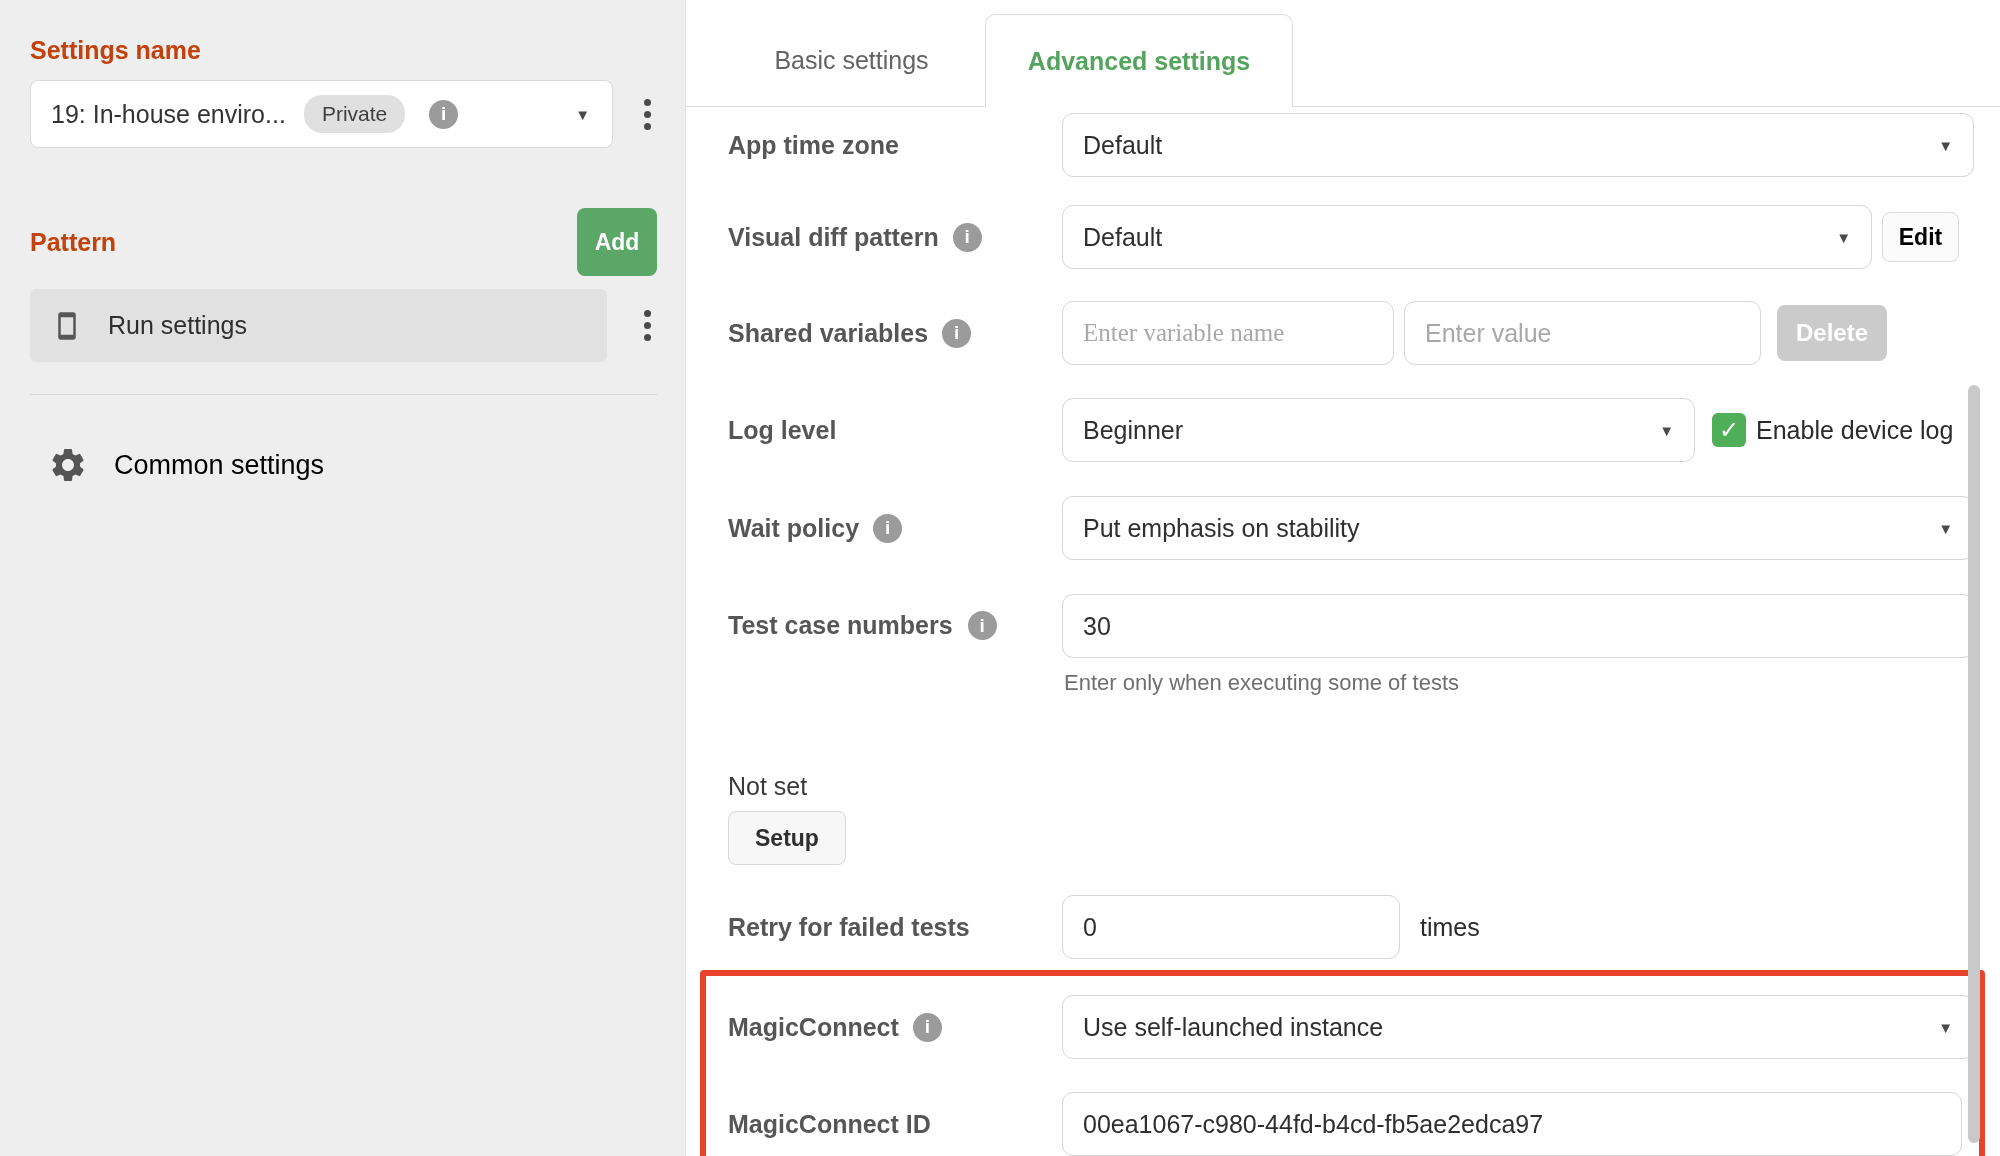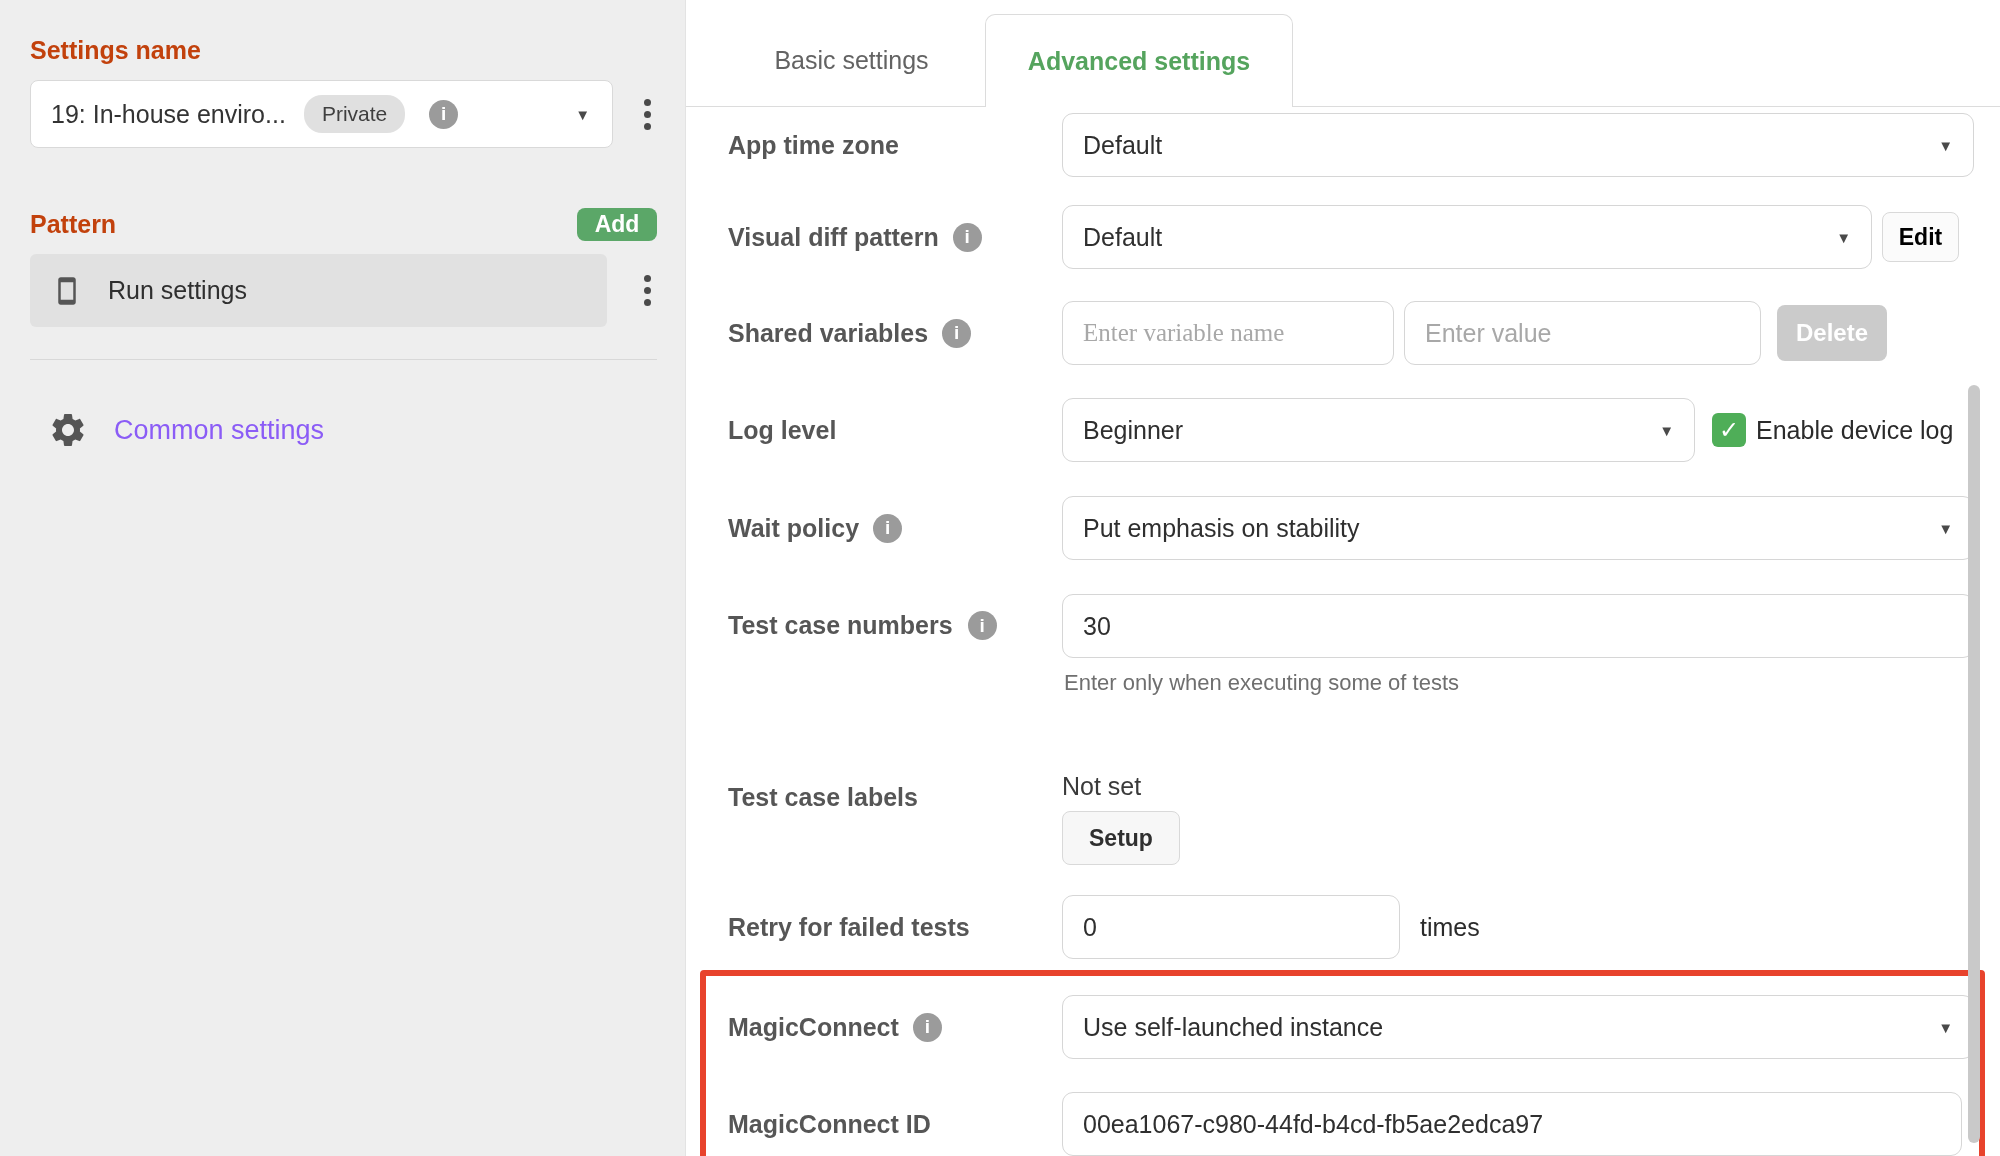--- a/index.html
+++ b/index.html
@@ -32,32 +32,32 @@
     width:29px; height:29px; border-radius:50%; background:#9b9b9b; color:#fff;
     font-size:19px; font-weight:bold; font-style:normal; flex:0 0 29px;
   }
   .settings-select .info-icon { margin-left:24px; }
   .caret { font-size:15px; color:#4a4a4a; line-height:1; }
   .settings-select .caret { margin-left:auto; }
   .kebab { display:inline-flex; flex-direction:column; align-items:center; gap:5px; padding:6px; cursor:pointer; }
   .kebab i { display:block; width:7px; height:7px; border-radius:50%; background:#4a4a4a; }
   .pattern-head-row { margin-top:60px; display:flex; align-items:center; justify-content:space-between; }
   .btn-add {
-    width:80px; height:33px; border:none; border-radius:8px; background:#5ba768;
+    width:80px; height:68px; border:none; border-radius:8px; background:#5ba768;
     color:#fff; font-size:23px; font-weight:bold; font-family:inherit; cursor:pointer;
   }
   .pattern-item-row { margin-top:13px; display:flex; align-items:center; justify-content:space-between; }
   .pattern-item {
     width:577px; height:73px; background:#e1e1e1; border-radius:6px;
     display:flex; align-items:center; padding-left:22px; gap:26px; cursor:pointer;
   }
   .pattern-item-label { font-size:25px; color:#2f2f2f; }
   .sb-divider { margin-top:32px; height:1px; background:#d8d8d8; }
   .common-row { margin-top:50px; display:flex; align-items:center; gap:26px; padding-left:18px; cursor:pointer; }
-  .common-label { font-size:27px; color:#8b5cf6; }
+  .common-label { font-size:27px; color:#000000; }
   .icon-svg { display:block; }
 
   
   .main { flex:1; position:relative; background:#fff; }
   .tabbar {
     height:107px; display:flex; align-items:stretch; padding:14px 0 0 32px;
     border-bottom:1px solid #dcdcdc;
   }
   .tab {
     display:flex; align-items:center; justify-content:center;
@@ -255,23 +255,20 @@
           <span class="lbl">Test case numbers</span>
           <span class="info-icon">i</span>
         </div>
         <div class="col">
           <input class="txt w-full" type="text" value="30" style="">
           <div class="helper">Enter only when executing some of tests</div>
         </div>
       </div>
 
       <div class="row r7">
-        <div class="row-label">
-          <span class="lbl">Test case labels</span>
-        </div>
         <div class="col">
           <span class="notset">Not set</span>
           <button class="btn-setup">Setup</button>
         </div>
       </div>
 
       <div class="row r8">
         <div class="row-label">
           <span class="lbl">Retry for failed tests</span>
         </div>

